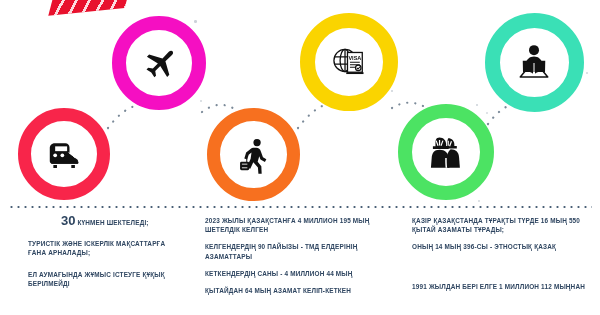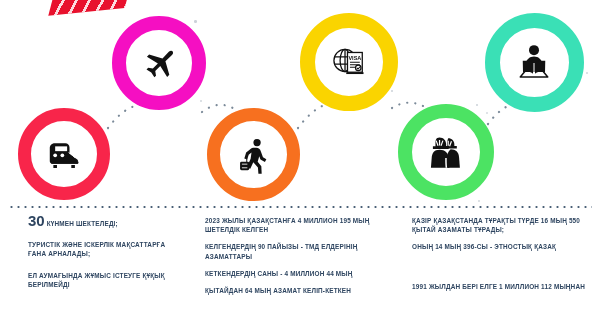--- a/index.html
+++ b/index.html
@@ -41,21 +41,21 @@
   
   .cols { position:absolute; left:0; top:216px; width:600px; height:99px; }
   .col { position:absolute; top:0; }
   .col.c1 { left:28px;  width:150px; }
   .col.c2 { left:205px; width:195px; }
   .col.c3 { left:412px; width:182px; }
 
   .para { color:#2E4560; font-size:6.4px; line-height:9.2px;
           font-weight:bold; letter-spacing:.18px;
           text-transform:uppercase; margin-bottom:8px; }
-  .para .big { font-size:15px; letter-spacing:0; }
+  .para .big { font-size:13px; letter-spacing:0;margin-left:33px; }
   .para.gap-top { margin-top:12px; }
   .col.c3 .para.spacer { margin-top:30px; }
 </style>
 </head>
 <body>
 
 <div id="stage">
 
   <div class="ribbon" style="background: rgb(232, 17, 45);"></div>
 

